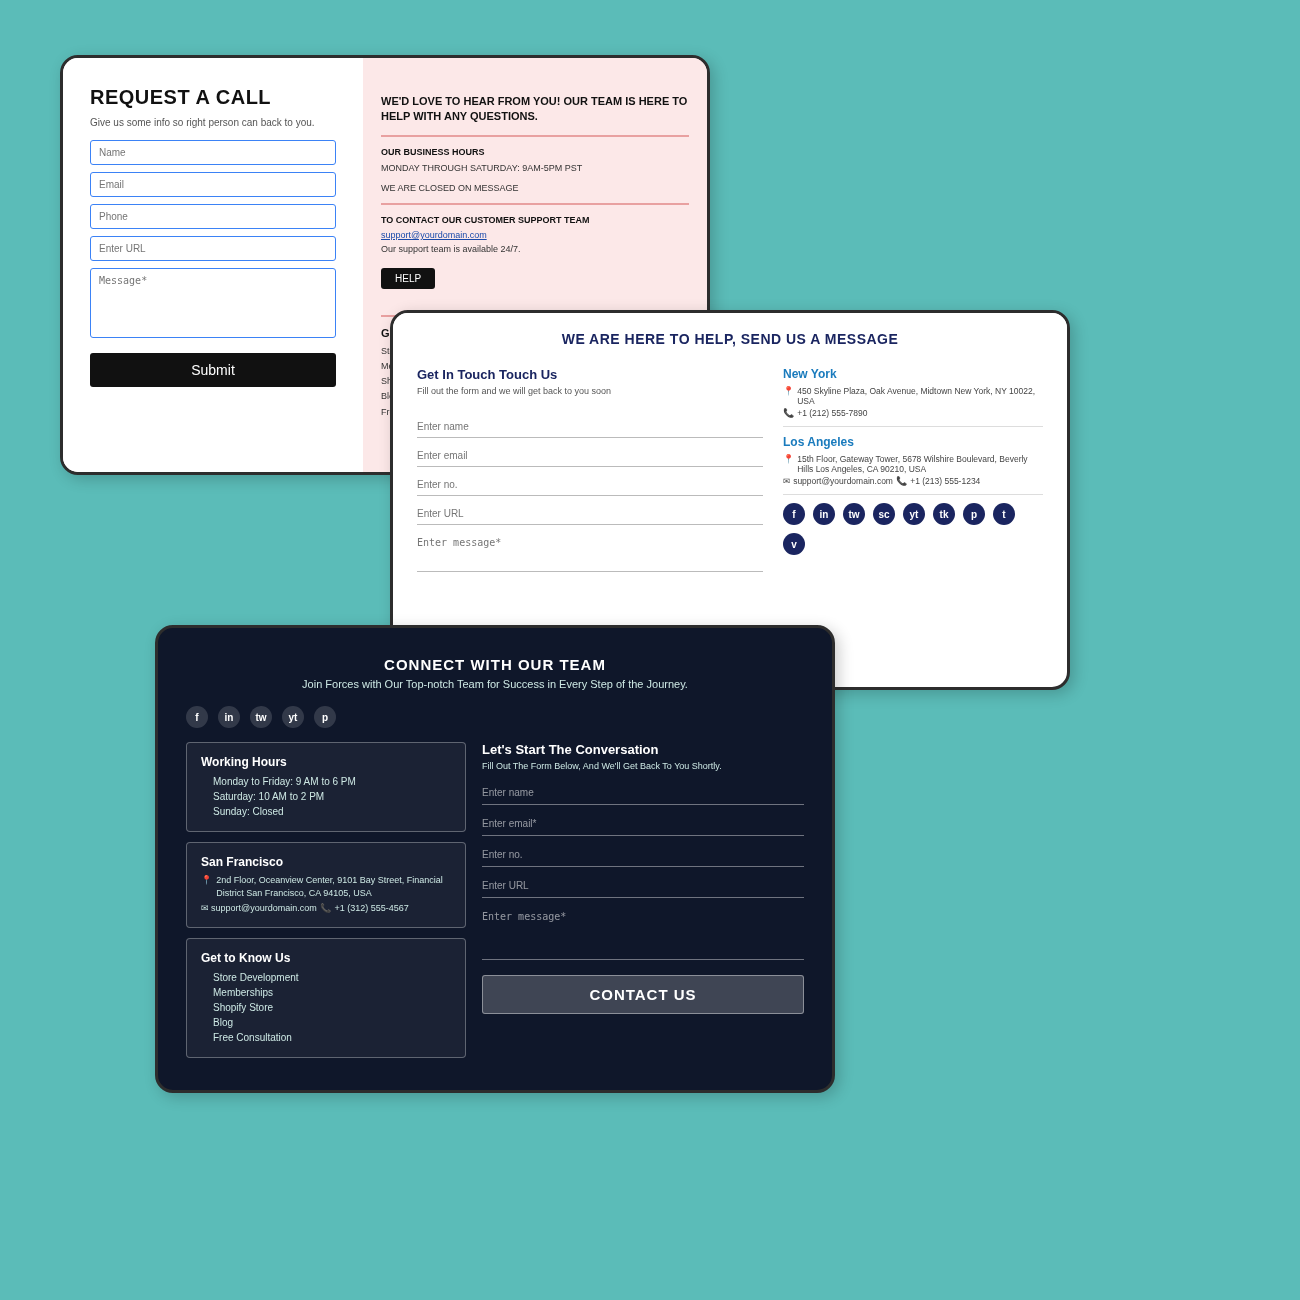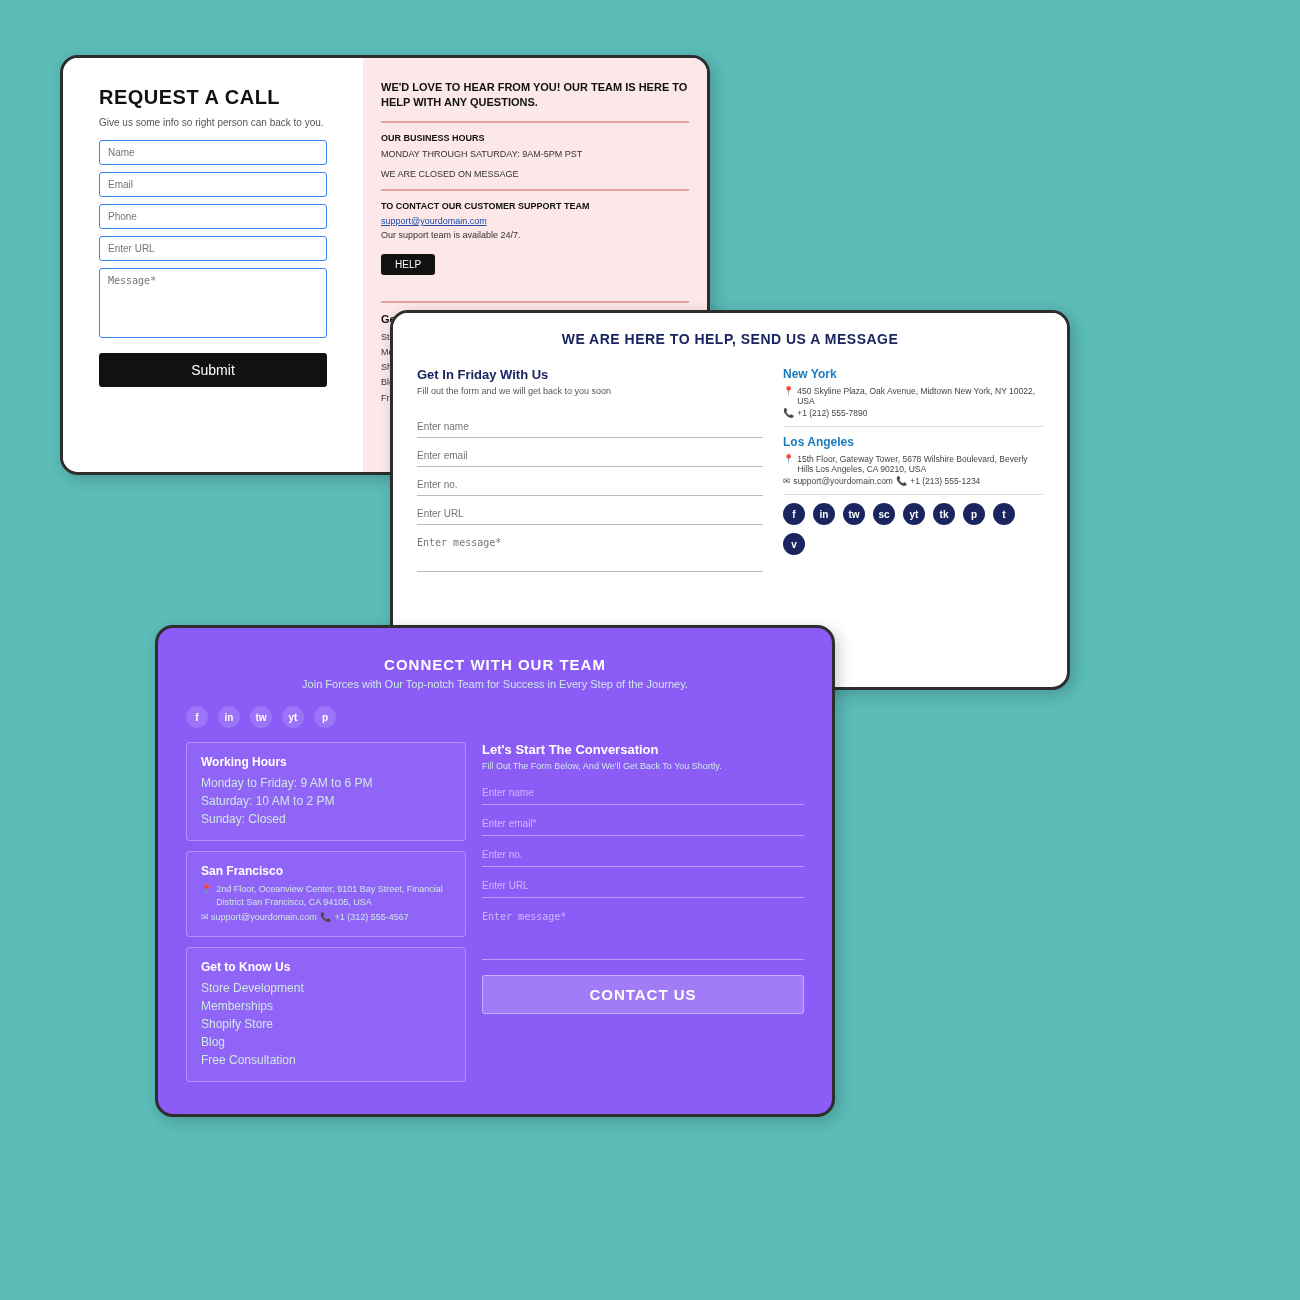--- a/index.html
+++ b/index.html
@@ -22,21 +22,21 @@
       background: #fce8e8;
       border-radius: 18px;
       border: 3px solid #2d2d2d;
       display: flex;
       overflow: hidden;
       box-shadow: 4px 4px 15px rgba(0,0,0,0.2);
     }
     .card-pink-left {
       width: 300px;
       background: #fff;
-      padding: 28px 36px;
+      padding: 28px 27px;
       flex-shrink: 0;
     }
     .card-pink-left h2 {
       font-size: 20px;
       font-weight: 900;
       color: #111;
       margin-bottom: 8px;
       letter-spacing: 0.5px;
     }
     .card-pink-left .subtitle {
@@ -65,21 +65,21 @@
       color: #fff;
       border: none;
       padding: 9px;
       font-size: 14px;
       border-radius: 3px;
       cursor: pointer;
       margin-top: 4px;
     }
     .card-pink-right {
       flex: 1;
-      padding: 22px 18px;
+      padding: 36px 18px;
       background: #fce8e8;
     }
     .card-pink-right .headline {
       font-size: 11px;
       font-weight: 700;
       color: #111;
       line-height: 1.4;
       margin-bottom: 10px;
     }
     .pink-divider {
@@ -241,21 +241,21 @@
       font-weight: 700;
     }
 
     
     .card-teal {
       position: absolute;
       top: 625px;
       left: 155px;
       width: 680px;
       min-height: 430px;
-      background: #8b5cf6;
+      background: #0f172a;
       border-radius: 18px;
       border: 3px solid #2d2d2d;
       overflow: hidden;
       box-shadow: 4px 4px 15px rgba(0,0,0,0.2);
       padding: 28px 28px 22px;
     }
     .card-teal-header {
       text-align: center;
       margin-bottom: 16px;
     }
@@ -302,23 +302,24 @@
       margin-bottom: 10px;
       background: rgba(255,255,255,0.05);
     }
     .teal-info-box h4 {
       font-size: 12px;
       font-weight: 700;
       color: #fff;
       margin-bottom: 5px;
     }
     .teal-info-box p {
-      font-size: 12px;
+      font-size: 10px;
       color: #cde8e4;
       line-height: 1.5;
+      margin-left: 12px;
     }
     .teal-info-box .teal-line {
       display: flex;
       align-items: flex-start;
       gap: 4px;
       font-size: 9px;
       color: #cde8e4;
       margin-top: 3px;
       line-height: 1.4;
     }
@@ -408,21 +409,21 @@
     </div>
   </div>
 </div>
 
 <div class="card-white">
   <div class="card-white-header">
     <h2>WE ARE HERE TO HELP, SEND US A MESSAGE</h2>
   </div>
   <div class="card-white-body">
     <div class="card-white-form">
-      <h3>Get In Friday With Us</h3>
+      <h3>Get In Touch Touch Us</h3>
       <p class="sub">Fill out the form and we will get back to you soon</p>
       <input type="text" placeholder="Enter name" style="">
       <input type="text" placeholder="Enter email" style="">
       <input type="text" placeholder="Enter no." style="">
       <input type="text" placeholder="Enter URL" style="">
       <textarea placeholder="Enter message*" style=""></textarea>
     </div>
     <div class="card-white-right">
       <p class="city-title">New York</p>
       <div class="info-line">

